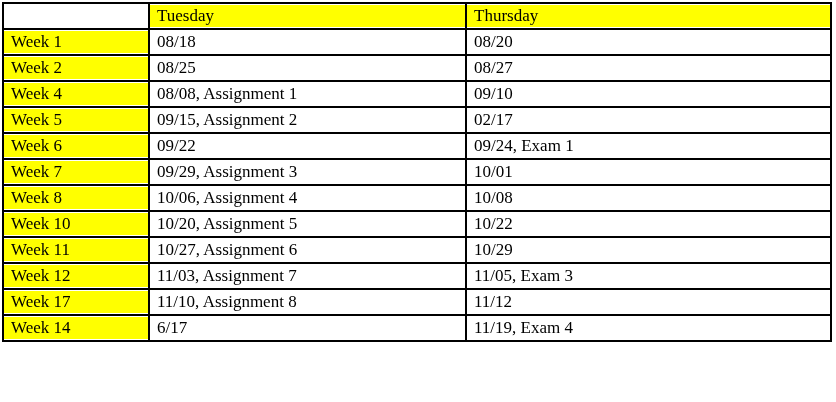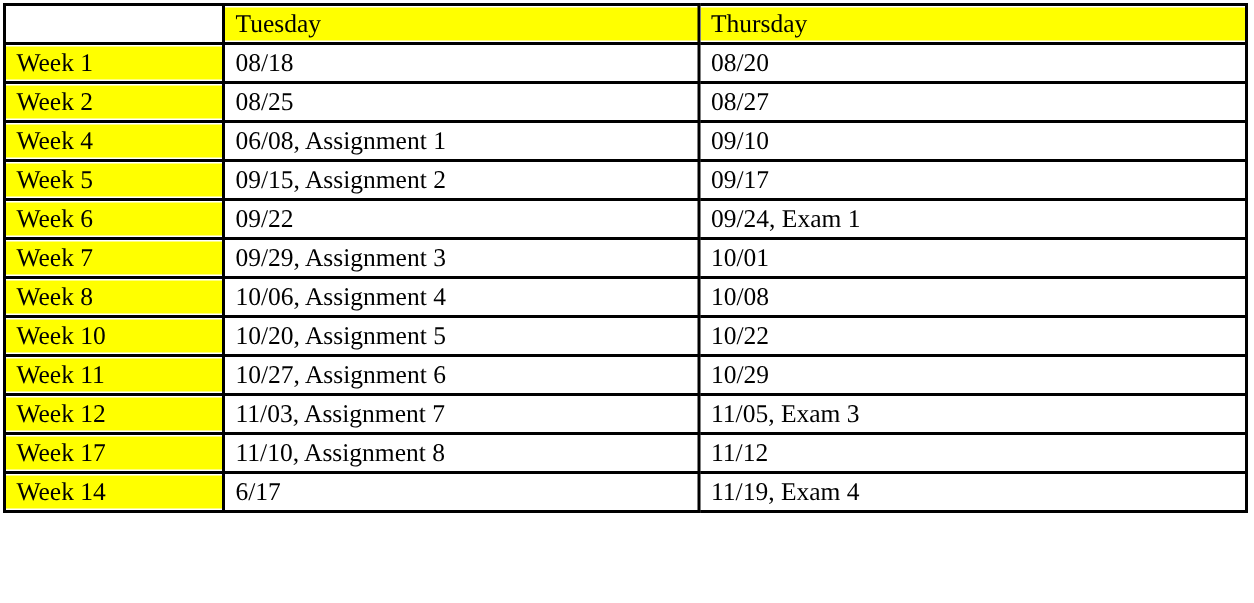--- a/index.html
+++ b/index.html
@@ -80,27 +80,27 @@
     <td class="data-cell">08/18</td>
     <td class="data-cell">08/20</td>
   </tr>
         <tr>
     <th class="hl week-cell">Week 2</th>
     <td class="data-cell">08/25</td>
     <td class="data-cell">08/27</td>
   </tr>
         <tr>
     <th class="hl week-cell">Week 4</th>
-    <td class="data-cell">06/08, Assignment 1</td>
+    <td class="data-cell">08/08, Assignment 1</td>
     <td class="data-cell">09/10</td>
   </tr>
         <tr>
     <th class="hl week-cell">Week 5</th>
     <td class="data-cell">09/15, Assignment 2</td>
-    <td class="data-cell">09/17</td>
+    <td class="data-cell">02/17</td>
   </tr>
         <tr>
     <th class="hl week-cell">Week 6</th>
     <td class="data-cell">09/22</td>
     <td class="data-cell">09/24, Exam 1</td>
   </tr>
         <tr>
     <th class="hl week-cell">Week 7</th>
     <td class="data-cell">09/29, Assignment 3</td>
     <td class="data-cell">10/01</td>

